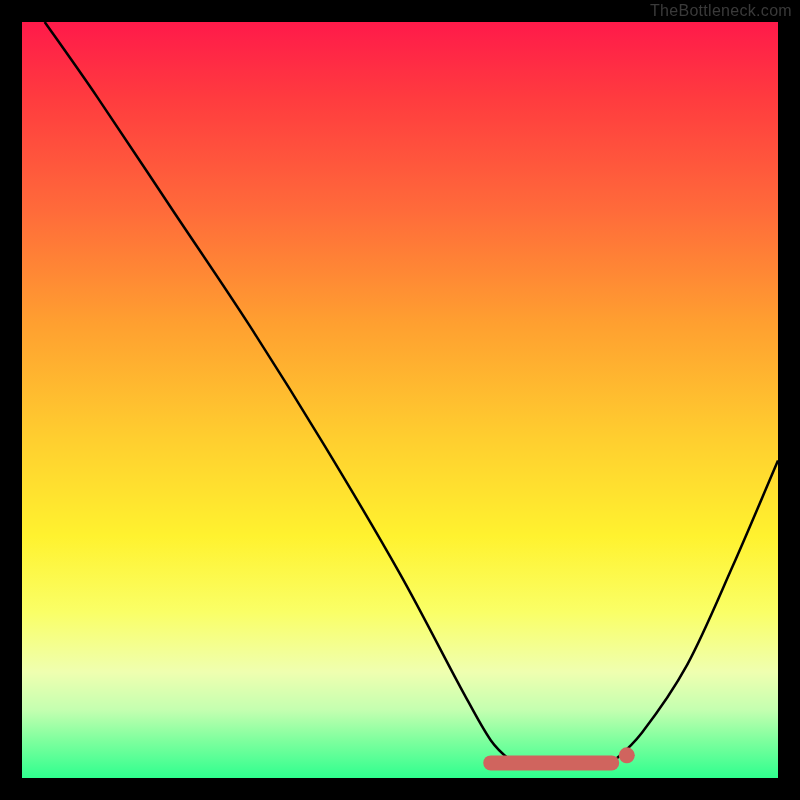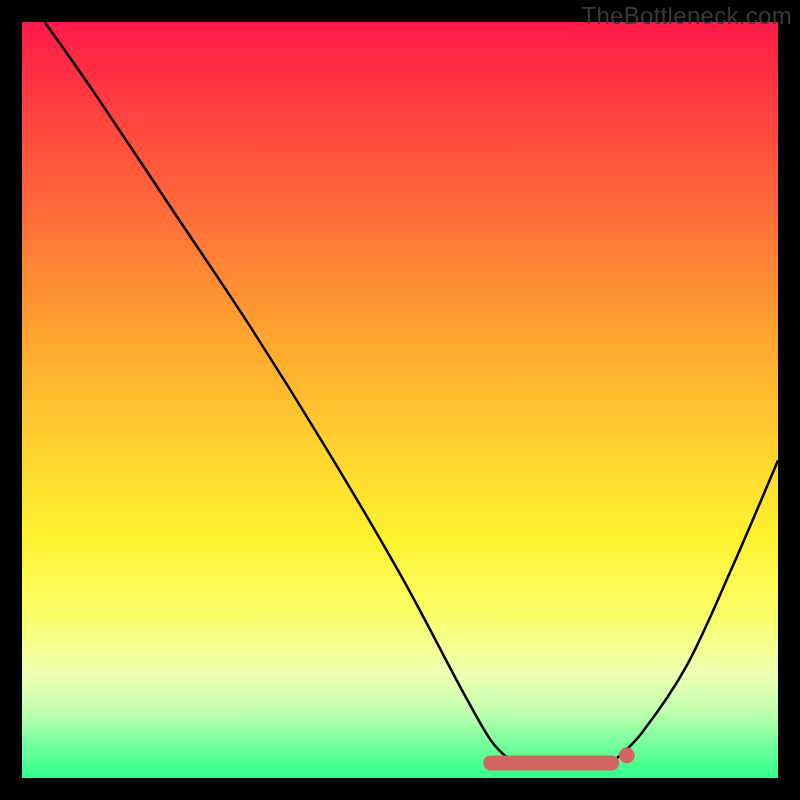--- a/index.html
+++ b/index.html
@@ -28,21 +28,21 @@
       #efffb0 86%,
       #c4ffb0 91%,
       #7fff9e 95%,
       #2fff8e 100%);
   }
   .watermark {
     position: absolute;
     top: 2px;
     right: 8px;
     color: #3a3a3a;
-    font-size: 24px;
+    font-size: 16px;
     font-weight: 500;
     letter-spacing: 0.3px;
   }
   svg.curves {
     position: absolute;
     left: 0; top: 0;
     width: 756px;
     height: 756px;
     overflow: visible;
   }

